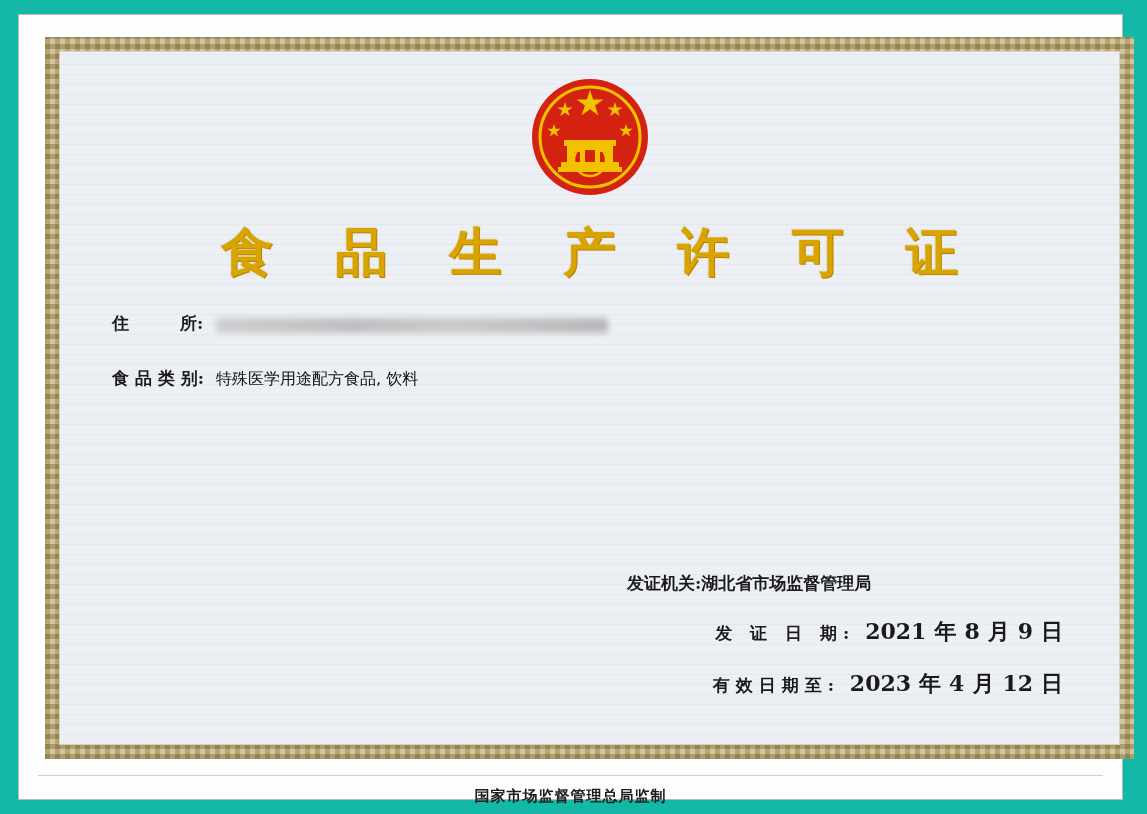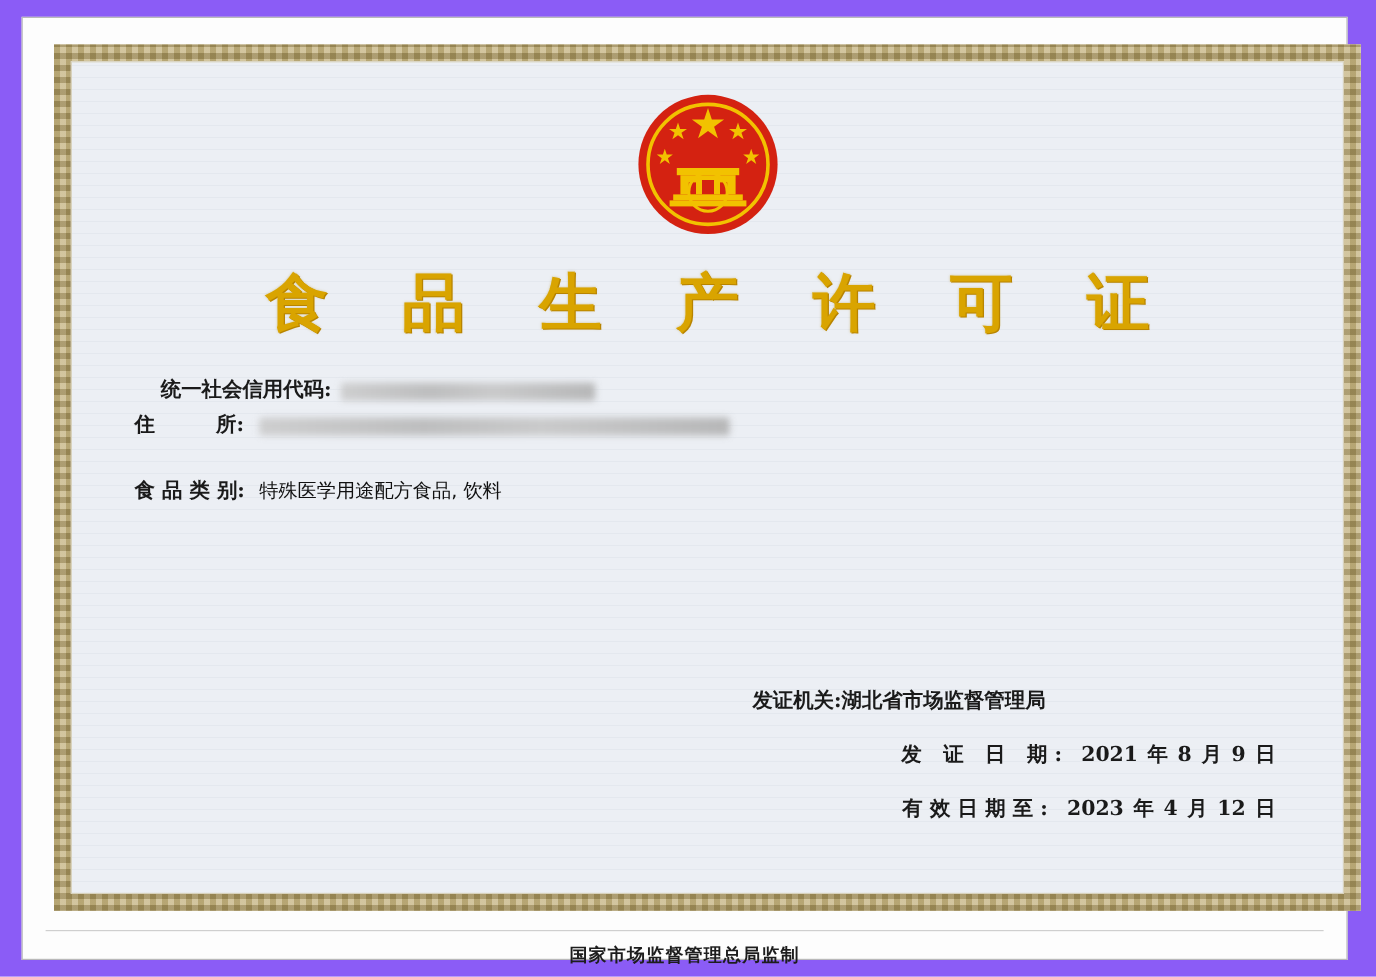--- a/index.html
+++ b/index.html
@@ -11,21 +11,21 @@
     width: 1147px;
     height: 814px;
     font-family: "Liberation Serif", "DejaVu Serif", serif;
     overflow: hidden;
   }
 
   .page {
     position: relative;
     width: 1147px;
     height: 814px;
-    background: #8b5cf6;
+    background: #14b8a6;
   }
 
   
   .cert-outer {
     position: absolute;
     left: 18px;
     top: 14px;
     width: 1105px;
     height: 786px;
     border: 1px solid #b9b9b9;
@@ -180,21 +180,21 @@
     font-weight: bold;
   }
   .date-row {
     text-align: right;
     padding-right: 16px;
   }
   .date-row .dlabel { letter-spacing: 6px; }
   .date-num {
     font-family: "DejaVu Serif", "Liberation Serif", serif;
     font-weight: bold;
-    font-size: 17px;
+    font-size: 22px;
     padding: 0 4px;
   }
 
   
   .footer {
     position: absolute;
     left: 0;
     right: 0;
     top: 772px;
     text-align: center;
@@ -244,23 +244,20 @@
             <circle cx="66" cy="86" r="16" fill="none" stroke="#f2c200" stroke-width="2.5"></circle>
           </svg>
         </div>
 
         <div class="cert-title">食 品 生 产 许 可 证</div>
 
         <div class="fields">
 
 
           <div class="row">
-            <div class="col-right field-line">
-              <span class="label w-right">统一社会信用代码:</span><span class="redacted" style="width:212px;"></span>
-            </div>
           </div>
 
           <div class="row">
             <div class="col-left field-line" style="margin-top:-8px;">
               <span class="label w-left">住　　　所:</span><span class="redacted" style="width:392px;"></span>
             </div>
           </div>
 
 
           <div class="row">

